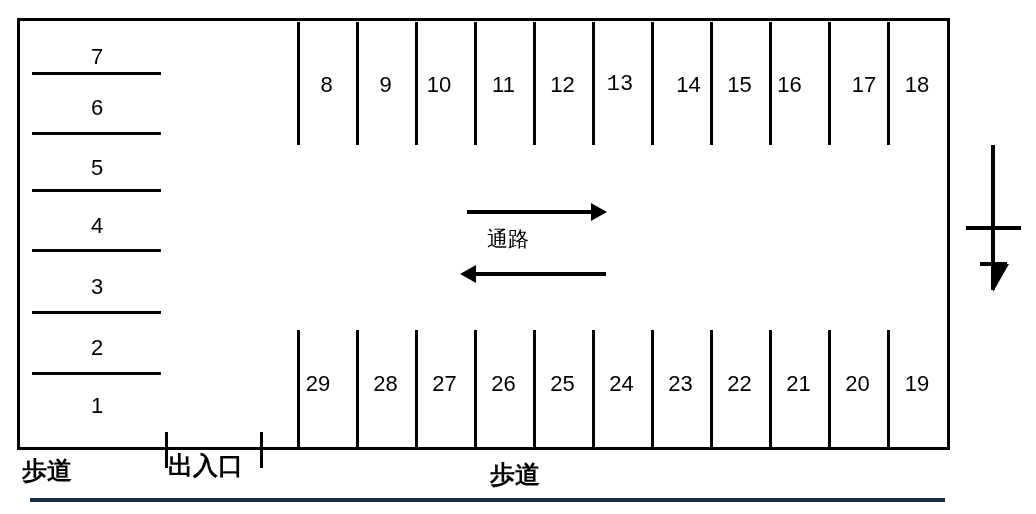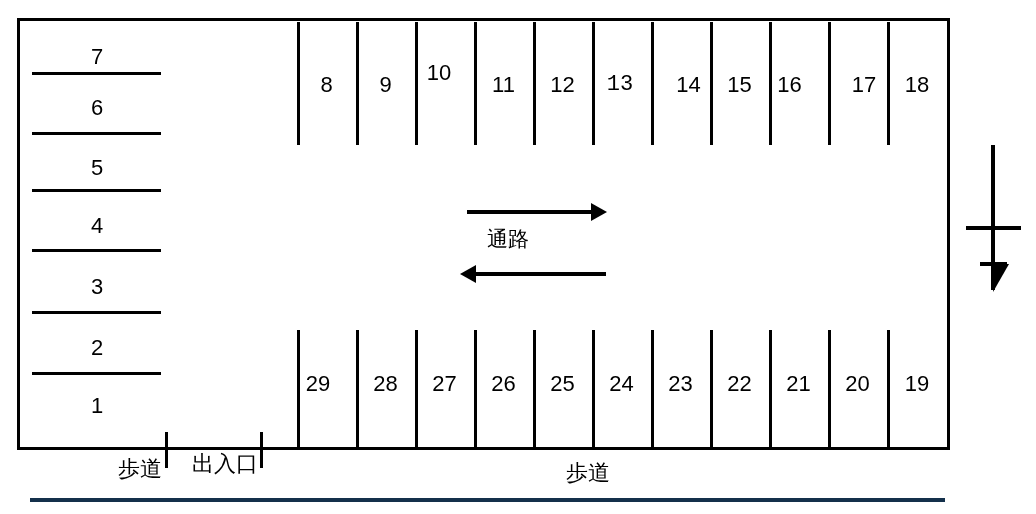--- a/index.html
+++ b/index.html
@@ -79,22 +79,23 @@
     border-bottom: 9px solid transparent;
     border-right: 16px solid #000000;
   }
   #aisle-label {
     font-size: 21px;
     text-align: center;
     width: 160px;
   }
   
   .caption {
-    font-size: 22px;
-    text-align: right;
+    font-size: 25px;
+    text-align: left;
+    font-weight: bold;
   }
   .tick {
     width: 3px;
     background: #000000;
   }
   
   #bottom-rule {
     position: absolute;
     left: 30px;
     top: 498px;
@@ -150,21 +151,21 @@
     <div class="line-v stall-divider" style="left:533px; top:22px; height:123px;"></div>
     <div class="line-v stall-divider" style="left:592px; top:22px; height:123px;"></div>
     <div class="line-v stall-divider" style="left:651px; top:22px; height:123px;"></div>
     <div class="line-v stall-divider" style="left:710px; top:22px; height:123px;"></div>
     <div class="line-v stall-divider" style="left:769px; top:22px; height:123px;"></div>
     <div class="line-v stall-divider" style="left:828px; top:22px; height:123px;"></div>
     <div class="line-v stall-divider" style="left:887px; top:22px; height:123px;"></div>
 
     <div class="label stall-label" style="left:297px; top:74px; width:59px;">8</div>
     <div class="label stall-label" style="left:356px; top:74px; width:59px;">9</div>
-    <div class="label stall-label" style="left:415px; top:62px; width:48px;">10</div>
+    <div class="label stall-label" style="left:415px; top:74px; width:48px;">10</div>
     <div class="label stall-label" style="left:474px; top:74px; width:59px;">11</div>
     <div class="label stall-label" style="left:533px; top:74px; width:59px;">12</div>
     <div class="label stall-label" style="left:592px; top:74px; width:56px;font-family:Liberation Mono, monospace;">13</div>
     <div class="label stall-label" style="left:651px; top:74px; width:59px;padding-left:8px;">14</div>
     <div class="label stall-label" style="left:710px; top:74px; width:59px;">15</div>
     <div class="label stall-label" style="left:769px; top:74px; width:41px;">16</div>
     <div class="label stall-label" style="left:828px; top:74px; width:72px;">17</div>
     <div class="label stall-label" style="left:887px; top:74px; width:60px;">18</div>
   </div>
 

